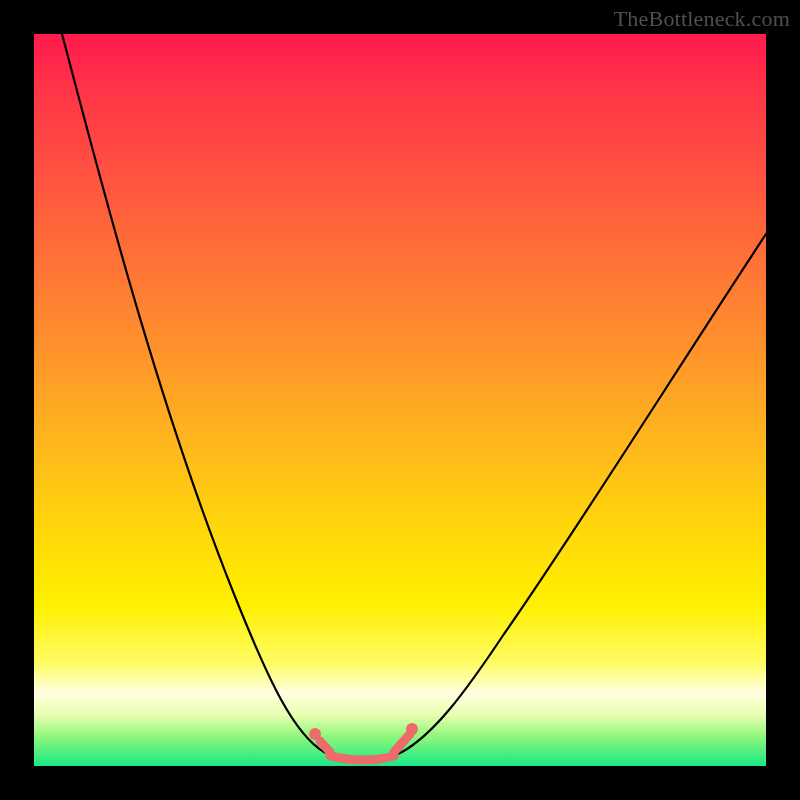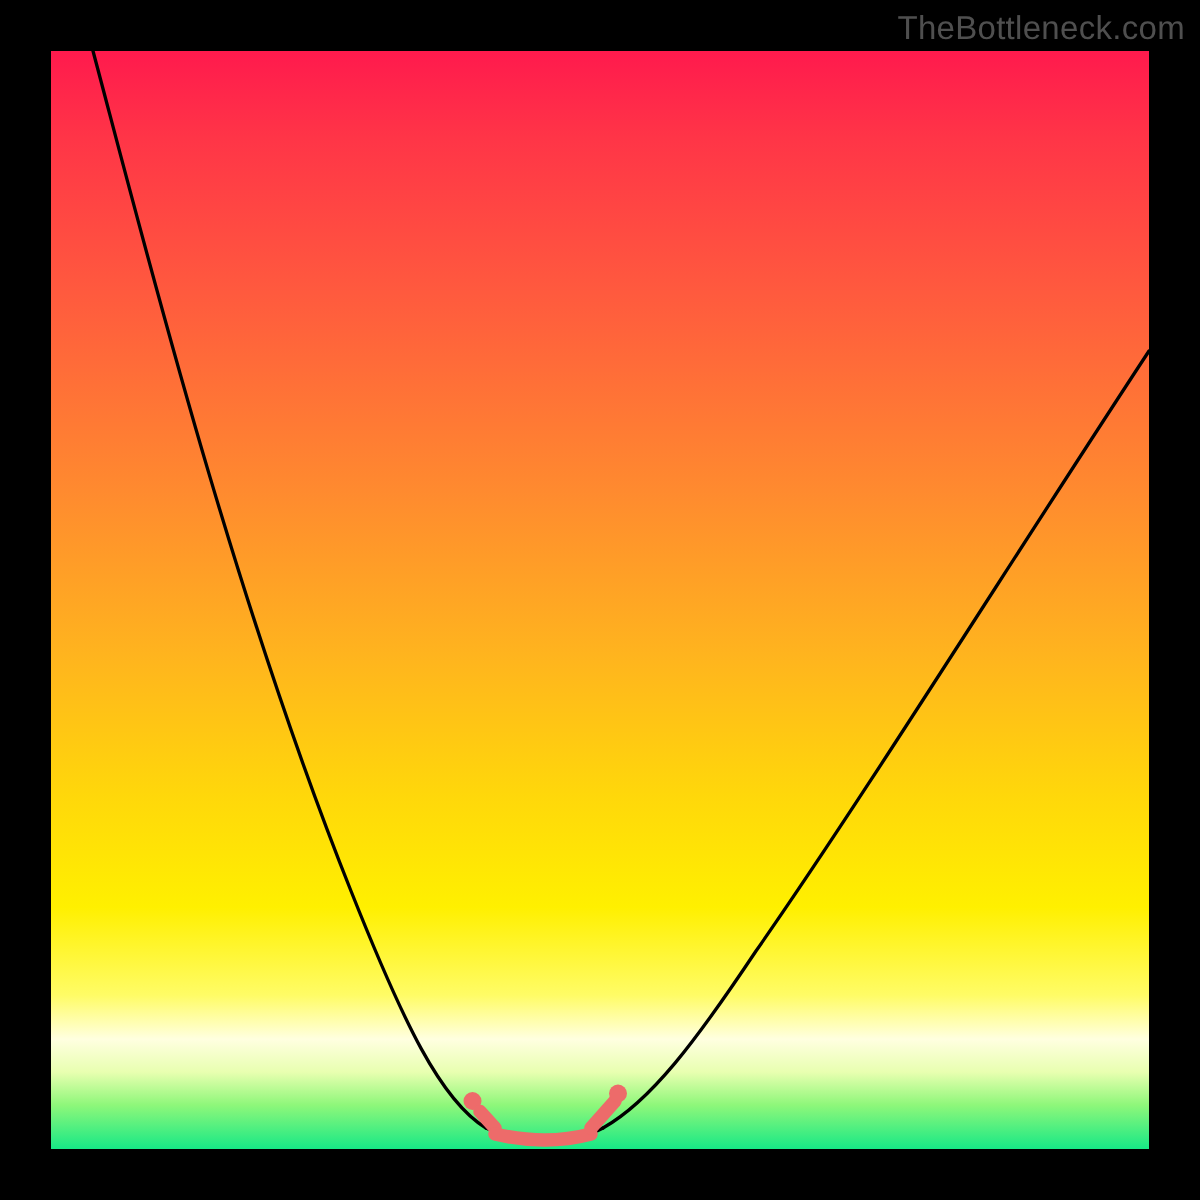--- a/index.html
+++ b/index.html
@@ -43,20 +43,21 @@
   }
   .watermark {
     position: absolute;
     top: 6px;
     right: 10px;
     color: #4f4f4f;
     font-size: 22px;
     font-weight: 500;
     letter-spacing: 0.2px;
     user-select: none;
+    font-family: Liberation Serif, serif;
   }
   svg.curve {
     position: absolute;
     left: 0;
     top: 0;
     width: 732px;
     height: 732px;
     overflow: visible;
   }
   .curve-path {

